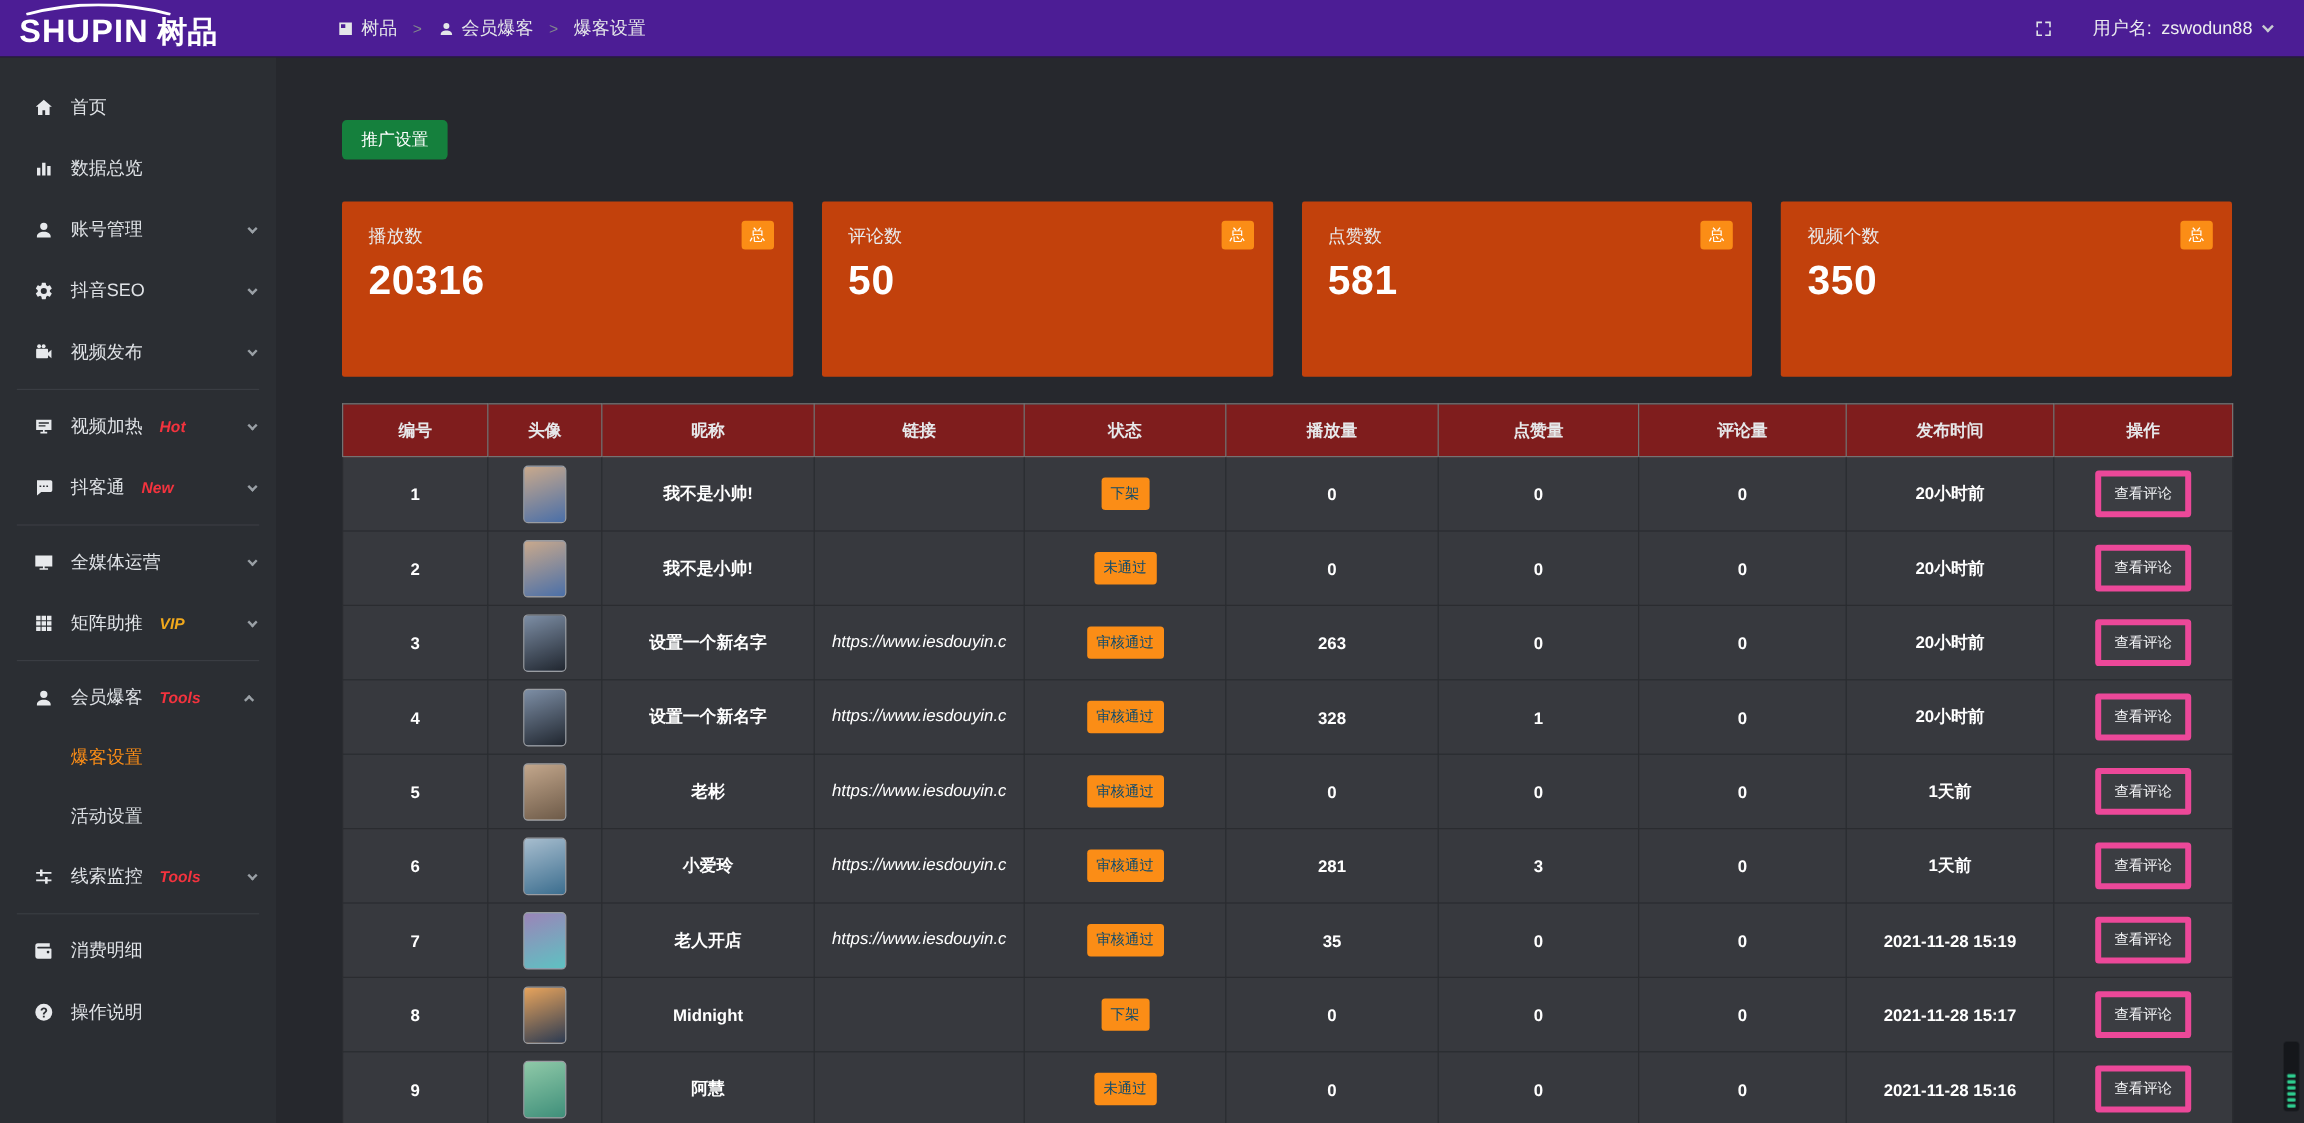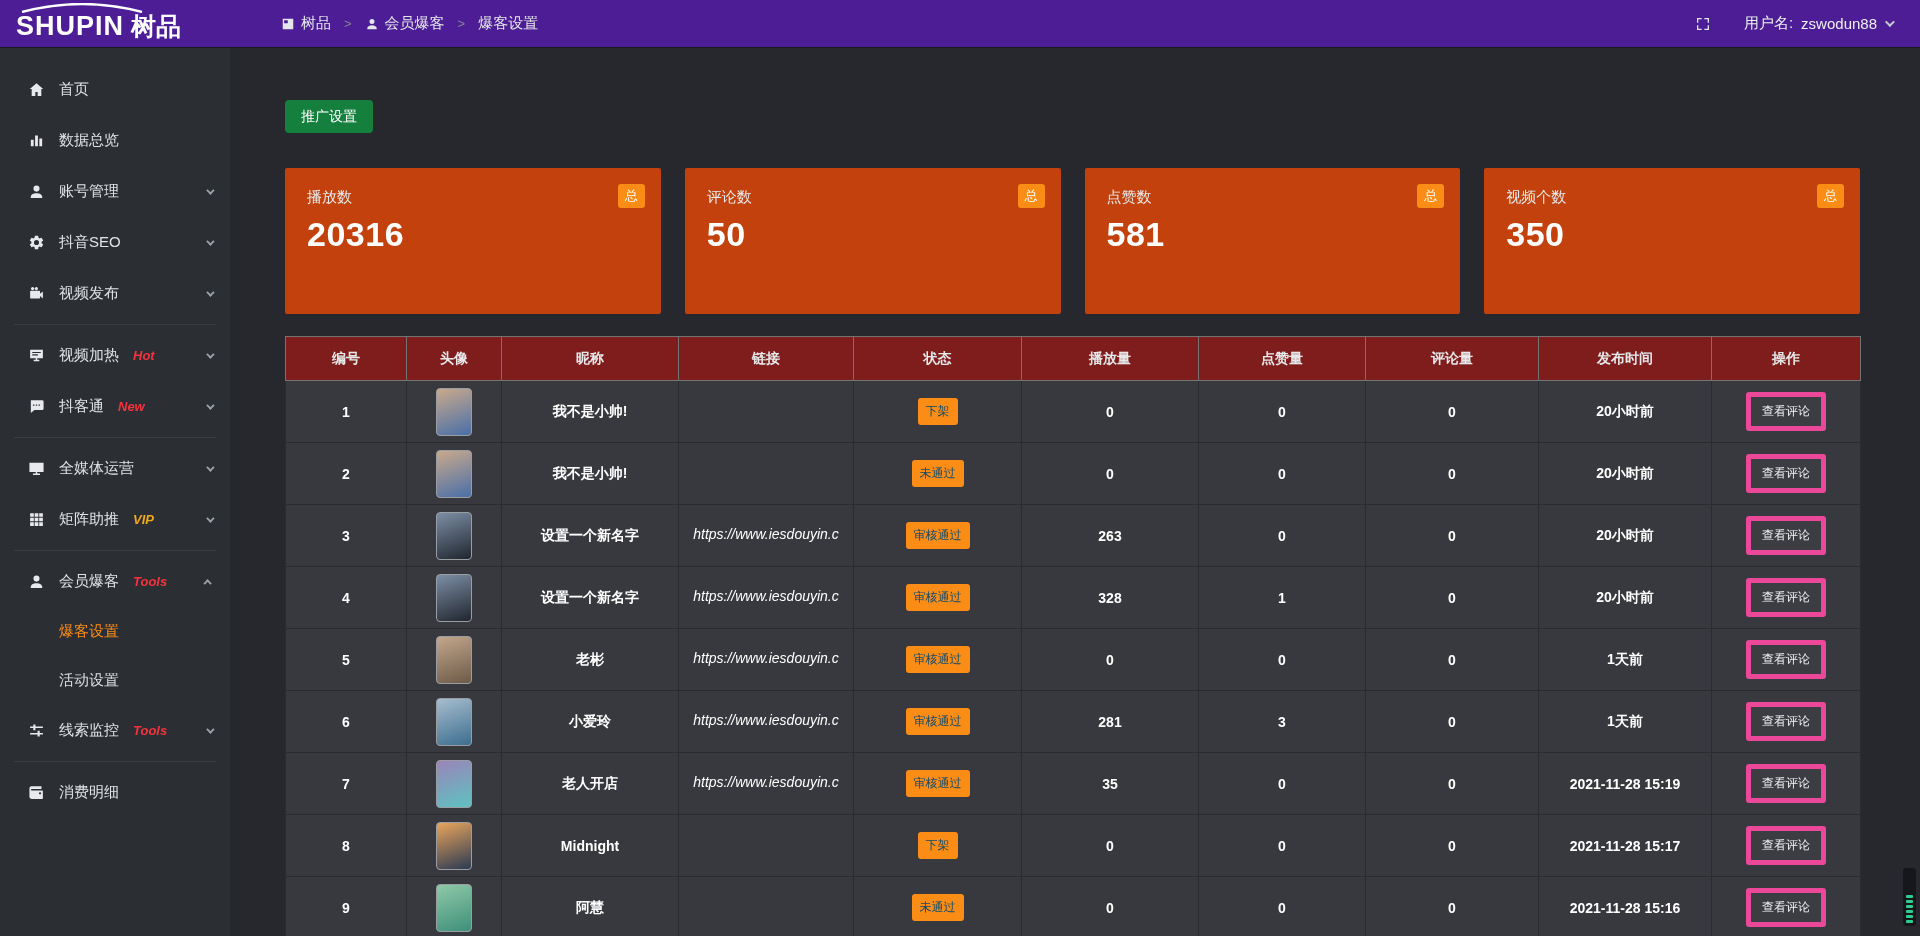--- a/index.html
+++ b/index.html
@@ -238,20 +238,28 @@
         <span class="chev small side-chev down"></span>
       </div>
       <div class="side-divider"></div>
       <div class="side-item">
         <span class="s-ic">
           <svg viewBox="0 0 24 24" width="17" height="17" fill="currentColor">
             <path fill-rule="evenodd" d="M2 6a3 3 0 0 1 3-3h14v4H5.2a1 1 0 1 0 0 2H20a1 1 0 0 1 1 1v10a1 1 0 0 1-1 1H5a3 3 0 0 1-3-3zm15 8.8a1.6 1.6 0 1 0 0-3.2 1.6 1.6 0 0 0 0 3.2z"></path>
           </svg>
         </span>
         <span>消费明细</span>
+      </div>
+      <div class="side-item">
+        <span class="s-ic">
+          <svg viewBox="0 0 24 24" width="17" height="17" fill="currentColor">
+            <path fill-rule="evenodd" d="M12 2a10 10 0 1 1 0 20 10 10 0 0 1 0-20zm-1.1 14.2v2.1h2.2v-2.1zm1.2-9.7c-2.1 0-3.7 1.3-4 3.3l2 .4c.2-1 1-1.7 2-1.7s1.7.6 1.7 1.5c0 .5-.3.9-1 1.5l-.8.7c-.8.7-1.1 1.3-1.1 2.6h2.1c0-.9.2-1.2.8-1.7l.8-.7c1-.9 1.4-1.6 1.4-2.6 0-1.9-1.7-3.3-3.9-3.3z"></path>
+          </svg>
+        </span>
+        <span>操作说明</span>
       </div>
     </aside>
 
   <main class="main">
     <button class="promo-btn">推广设置</button>
     <div class="stats" id="stats">
         <div class="stat-card">
           <div class="stat-label">播放数</div>
           <div class="stat-value">20316</div>
           <span class="stat-badge">总</span>

